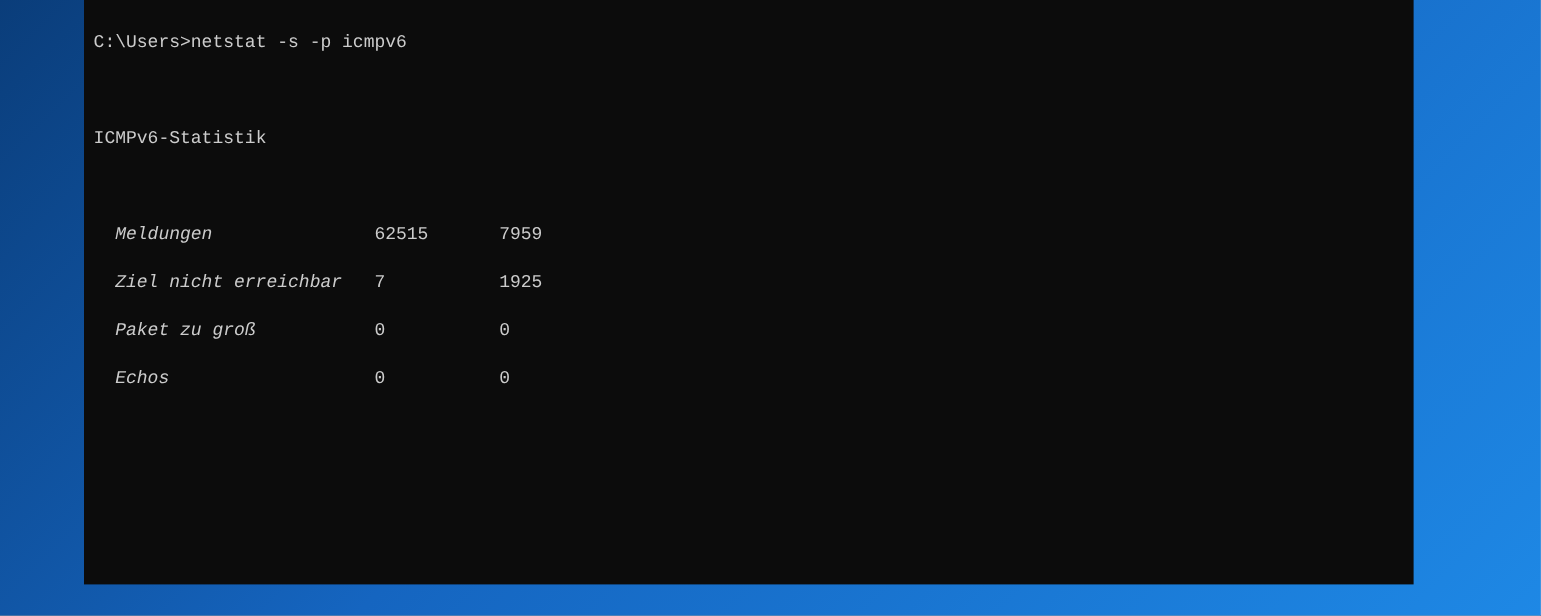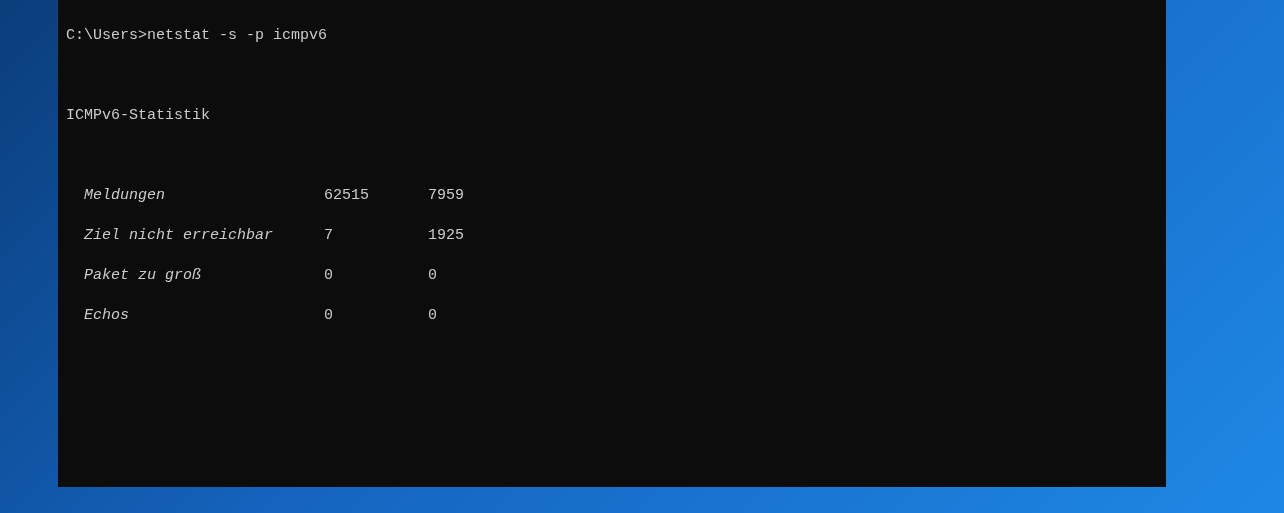--- a/index.html
+++ b/index.html
@@ -7,37 +7,37 @@
       width: 1284px;
       height: 513px;
       background: linear-gradient(135deg, #0a3d7a 0%, #1565c0 45%, #1e88e5 100%);
       font-family: Consolas, 'Courier New', monospace;
       font-size: 15px;
       overflow: hidden;
       position: relative;
     }
     .terminal-window {
       position: absolute;
-      left: 58px;
+      left: 70px;
       top: 0;
       width: 1108px;
       height: 487px;
       background: #0c0c0c;
       color: #cccccc;
       overflow: hidden;
     }
     .terminal-content {
       padding: 6px 8px;
       line-height: 20px;
       white-space: pre;
       height: 100%;
     }
     .row { display: block; }
     .label { display: inline-block; width: 234px; padding-left: 18px; font-style: italic; }
-    .col-e { display: inline-block; width: 104px; margin-left: 24px; }
+    .col-e { display: inline-block; width: 104px; }
     .col-g { display: inline-block; }
     .hdr-lbl { display: inline-block; width: 252px; }
     .hdr-e { display: inline-block; width: 104px; }
     .hdr-g { display: inline-block; }
   </style>
 </head>
 <body>
 
 <div class="terminal-window">
   <div class="terminal-content">

